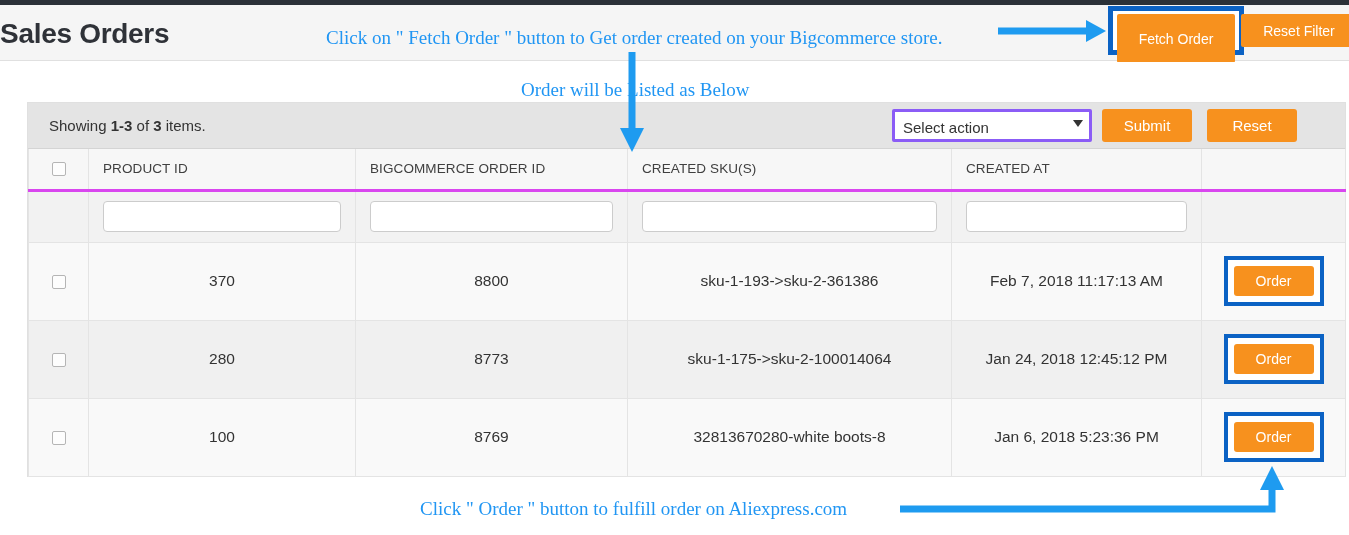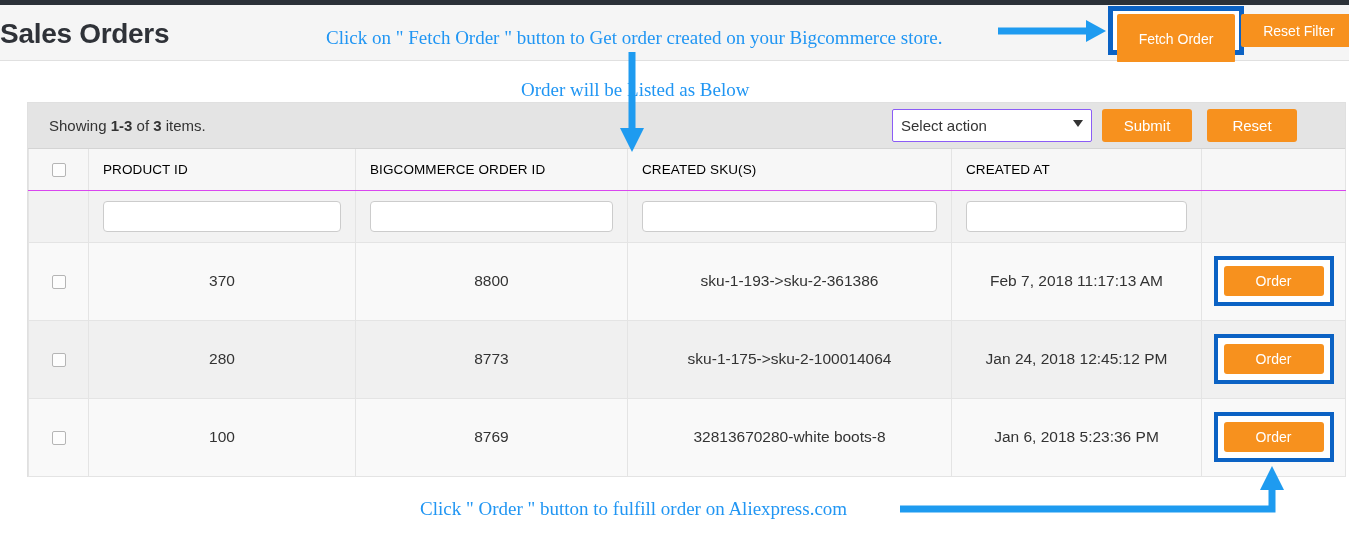--- a/index.html
+++ b/index.html
@@ -113,21 +113,21 @@
     color: #333;
     white-space: nowrap;
   }
   .summary-text b { font-weight: bold; }
 
   .action-select {
     position: absolute;
     right: 253px; top: 6px;
     width: 200px; height: 33px;
     background: #ffffff;
-    border: 1px solid #8b5cf6;
+    border: 3px solid #8b5cf6;
     border-radius: 2px;
     font-size: 15px;
     color: #333;
     padding: 0 24px 0 8px;
     font-family: "Liberation Sans", sans-serif;
     appearance: none;
     -webkit-appearance: none;
     -moz-appearance: none;
     line-height: 31px;
     cursor: pointer;
@@ -165,25 +165,25 @@
     border-top: none;
     padding: 0;
     text-align: center;
     vertical-align: middle;
   }
   table.grid thead th {
     height: 41px;
     background: #f7f7f7;
     font-size: 13.5px;
     font-weight: normal;
-    color: #000000;
+    color: #404040;
     text-align: left;
     padding-left: 14px;
     letter-spacing: 0.1px;
-    border-bottom: 1px solid #d946ef;
+    border-bottom: 3px solid #d946ef;
     font-family: "Liberation Sans", sans-serif;
   }
   table.grid thead th.c-check { text-align: center; padding-left: 0; }
   tr.filter-row td {
     height: 52px;
     background: #f2f2f2;
   }
   tr.filter-row td.c-check { background: #f2f2f2; }
   .filter-input {
     width: calc(100% - 28px);
@@ -219,21 +219,21 @@
     width: 14px; height: 14px;
     border: 1px solid #b5b5b5;
     border-radius: 2px;
     background: #fdfdfd;
     display: inline-block;
     vertical-align: middle;
     cursor: pointer;
   }
 
   .btn-order {
-    width: 100px; height: 30px;
+    width: 80px; height: 30px;
     font-size: 14px;
     border-radius: 3px;
   }
   .order-cell-inner {
     position: relative;
     display: inline-block;
     padding: 6px;
     border: 4px solid #0b62c4;
     background: #ffffff;
     line-height: 0;

